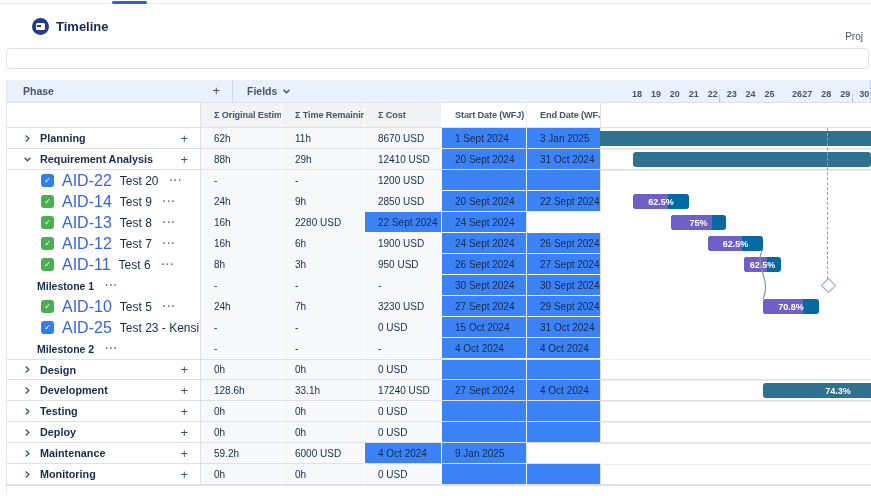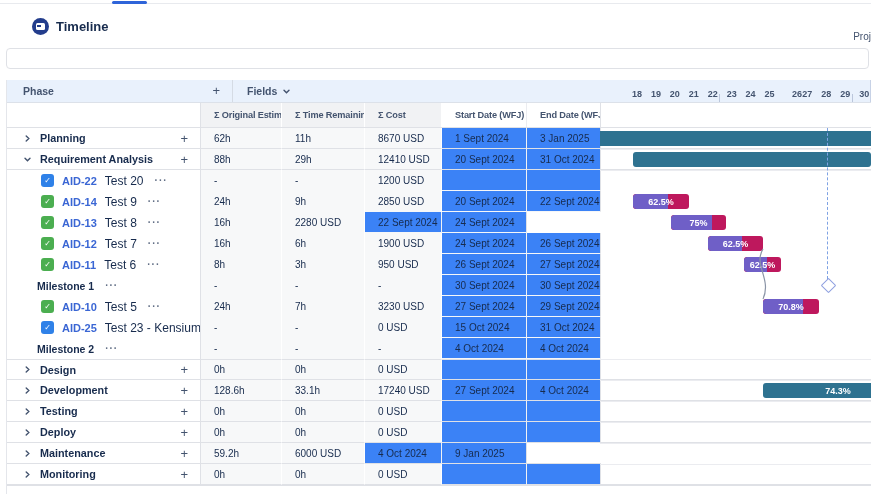--- a/index.html
+++ b/index.html
@@ -12,21 +12,21 @@
   .tab-indicator { position:absolute; top:1px; left:112px; width:35px; height:3px; background:#2E64D9; border-radius:2px; }
 
   
   .cut-circle { position:absolute; left:-10px; top:17px; width:19px; height:19px; border-radius:50%;
     border:1.5px solid #CJD; border-color:#D5DBE3; background:#fff; }
   .app-icon { position:absolute; left:32px; top:18px; width:17px; height:17px; border-radius:50%;
     background:#233D8C; display:flex; align-items:center; justify-content:center; }
   .app-icon .glyph { width:9px; height:7px; background:#fff; border-radius:1.5px; position:relative; }
   .app-icon .glyph::after { content:""; position:absolute; left:1px; top:2px; width:4px; height:1.5px; background:#233D8C; }
   .page-title { position:absolute; left:56px; top:19px; font-size:13px; font-weight:600; color:#172B4D; }
-  .proj-label { position:absolute; right:0px; top:31px; font-size:10px; color:#44546F; white-space:nowrap; }
+  .proj-label { position:absolute; right:8px; top:31px; font-size:10px; color:#44546F; white-space:nowrap; }
 
   
   .filter-bar { position:absolute; left:6px; top:48px; width:863px; height:21px;
     border:1px solid #DFE1E6; border-radius:4px; background:#fff; font-size:11px; padding:0 8px; color:#172B4D; outline:none; }
 
   
   .board { position:absolute; left:6px; top:80px; right:0; border-left:1px solid #E4E6EB; }
 
   .hdr1 { display:flex; height:23px; background:#E9F1FC; border-bottom:1px solid #DCE1E9; }
   .hdr1 .phase-cell { width:226px; display:flex; align-items:center; padding:0 12px 1px 16px; border-right:1px solid #D5DBE4;gap:44px; }
@@ -56,33 +56,33 @@
   .row .g { background:#F7F8F9; border-right:1px solid #fff; padding-left:13px; }
   .row .w { background:#3b82f6; border-right:1px solid #F1F2F4; border-bottom:1px solid #F6F7F8; padding-left:13px; }
   .row .w-end { border-right:1px solid #DFE1E6; }
   .row.kind-phase > .cell { border-bottom:1px solid #DFE1E6; }
   .row.top-line > .cell { border-top:1px solid #DFE1E6; }
   .row .phase-name { font-weight:600; font-size:10.8px; }
   .row .ms-name { font-weight:700; font-size:10.5px; padding-left:14px; }
   .row .plus-btn { margin-left:auto; margin-right:12px; font-size:13px; color:#44546F; cursor:pointer; line-height:1; }
   .row .issue-icon { width:13px; height:13px; border-radius:3px; margin-left:18px; flex:0 0 13px;
     display:flex; align-items:center; justify-content:center; color:#fff; font-size:8px; font-weight:700; }
-  .row .issue-key { font-weight:700; font-size:11px; color:#3A66D4; cursor:pointer; }
+  .row .issue-key { font-weight:400; font-size:16px; color:#3A66D4; cursor:pointer; }
   .row .issue-name { font-size:12px; }
   .row .dots { color:#626F86; font-weight:700; font-size:10px; letter-spacing:1px; margin-left:3px; cursor:pointer; }
   .chev { width:9px; height:9px; flex:0 0 9px; cursor:pointer; }
   .chev svg { display:block; }
   .stub { height:8px; }
 
   
   .gantt { position:absolute; left:600px; top:128px; width:271px; height:357px; overflow:hidden; pointer-events:none; }
   .g-hline { position:absolute; left:0; right:0; height:1px; background:#EBECF0; }
   .bar { position:absolute; height:15px; display:flex; }
   .bar-teal { background:#2E7290; }
-  .bar-purple { background:#be185d; border-radius:3px; overflow:hidden; }
+  .bar-purple { background:#0369a1; border-radius:3px; overflow:hidden; }
   .bar-fill { position:absolute; left:0; top:0; bottom:0; background:#6F5FC7; border-radius:3px 0 0 3px; }
   .bar-label { position:absolute; inset:0; display:flex; align-items:center; justify-content:center;
     color:#fff; font-size:9px; font-weight:700; letter-spacing:0; }
   .dash-line { position:absolute; width:0; border-left:1.6px dashed #7EA2E4; }
   .diamond { position:absolute; width:11px; height:11px; background:#fff; border:1.6px solid #8FA0E0; transform:rotate(45deg); border-radius:1px; }
   .connector-svg { position:absolute; inset:0; }
 </style>
 </head>
 <body>
 

